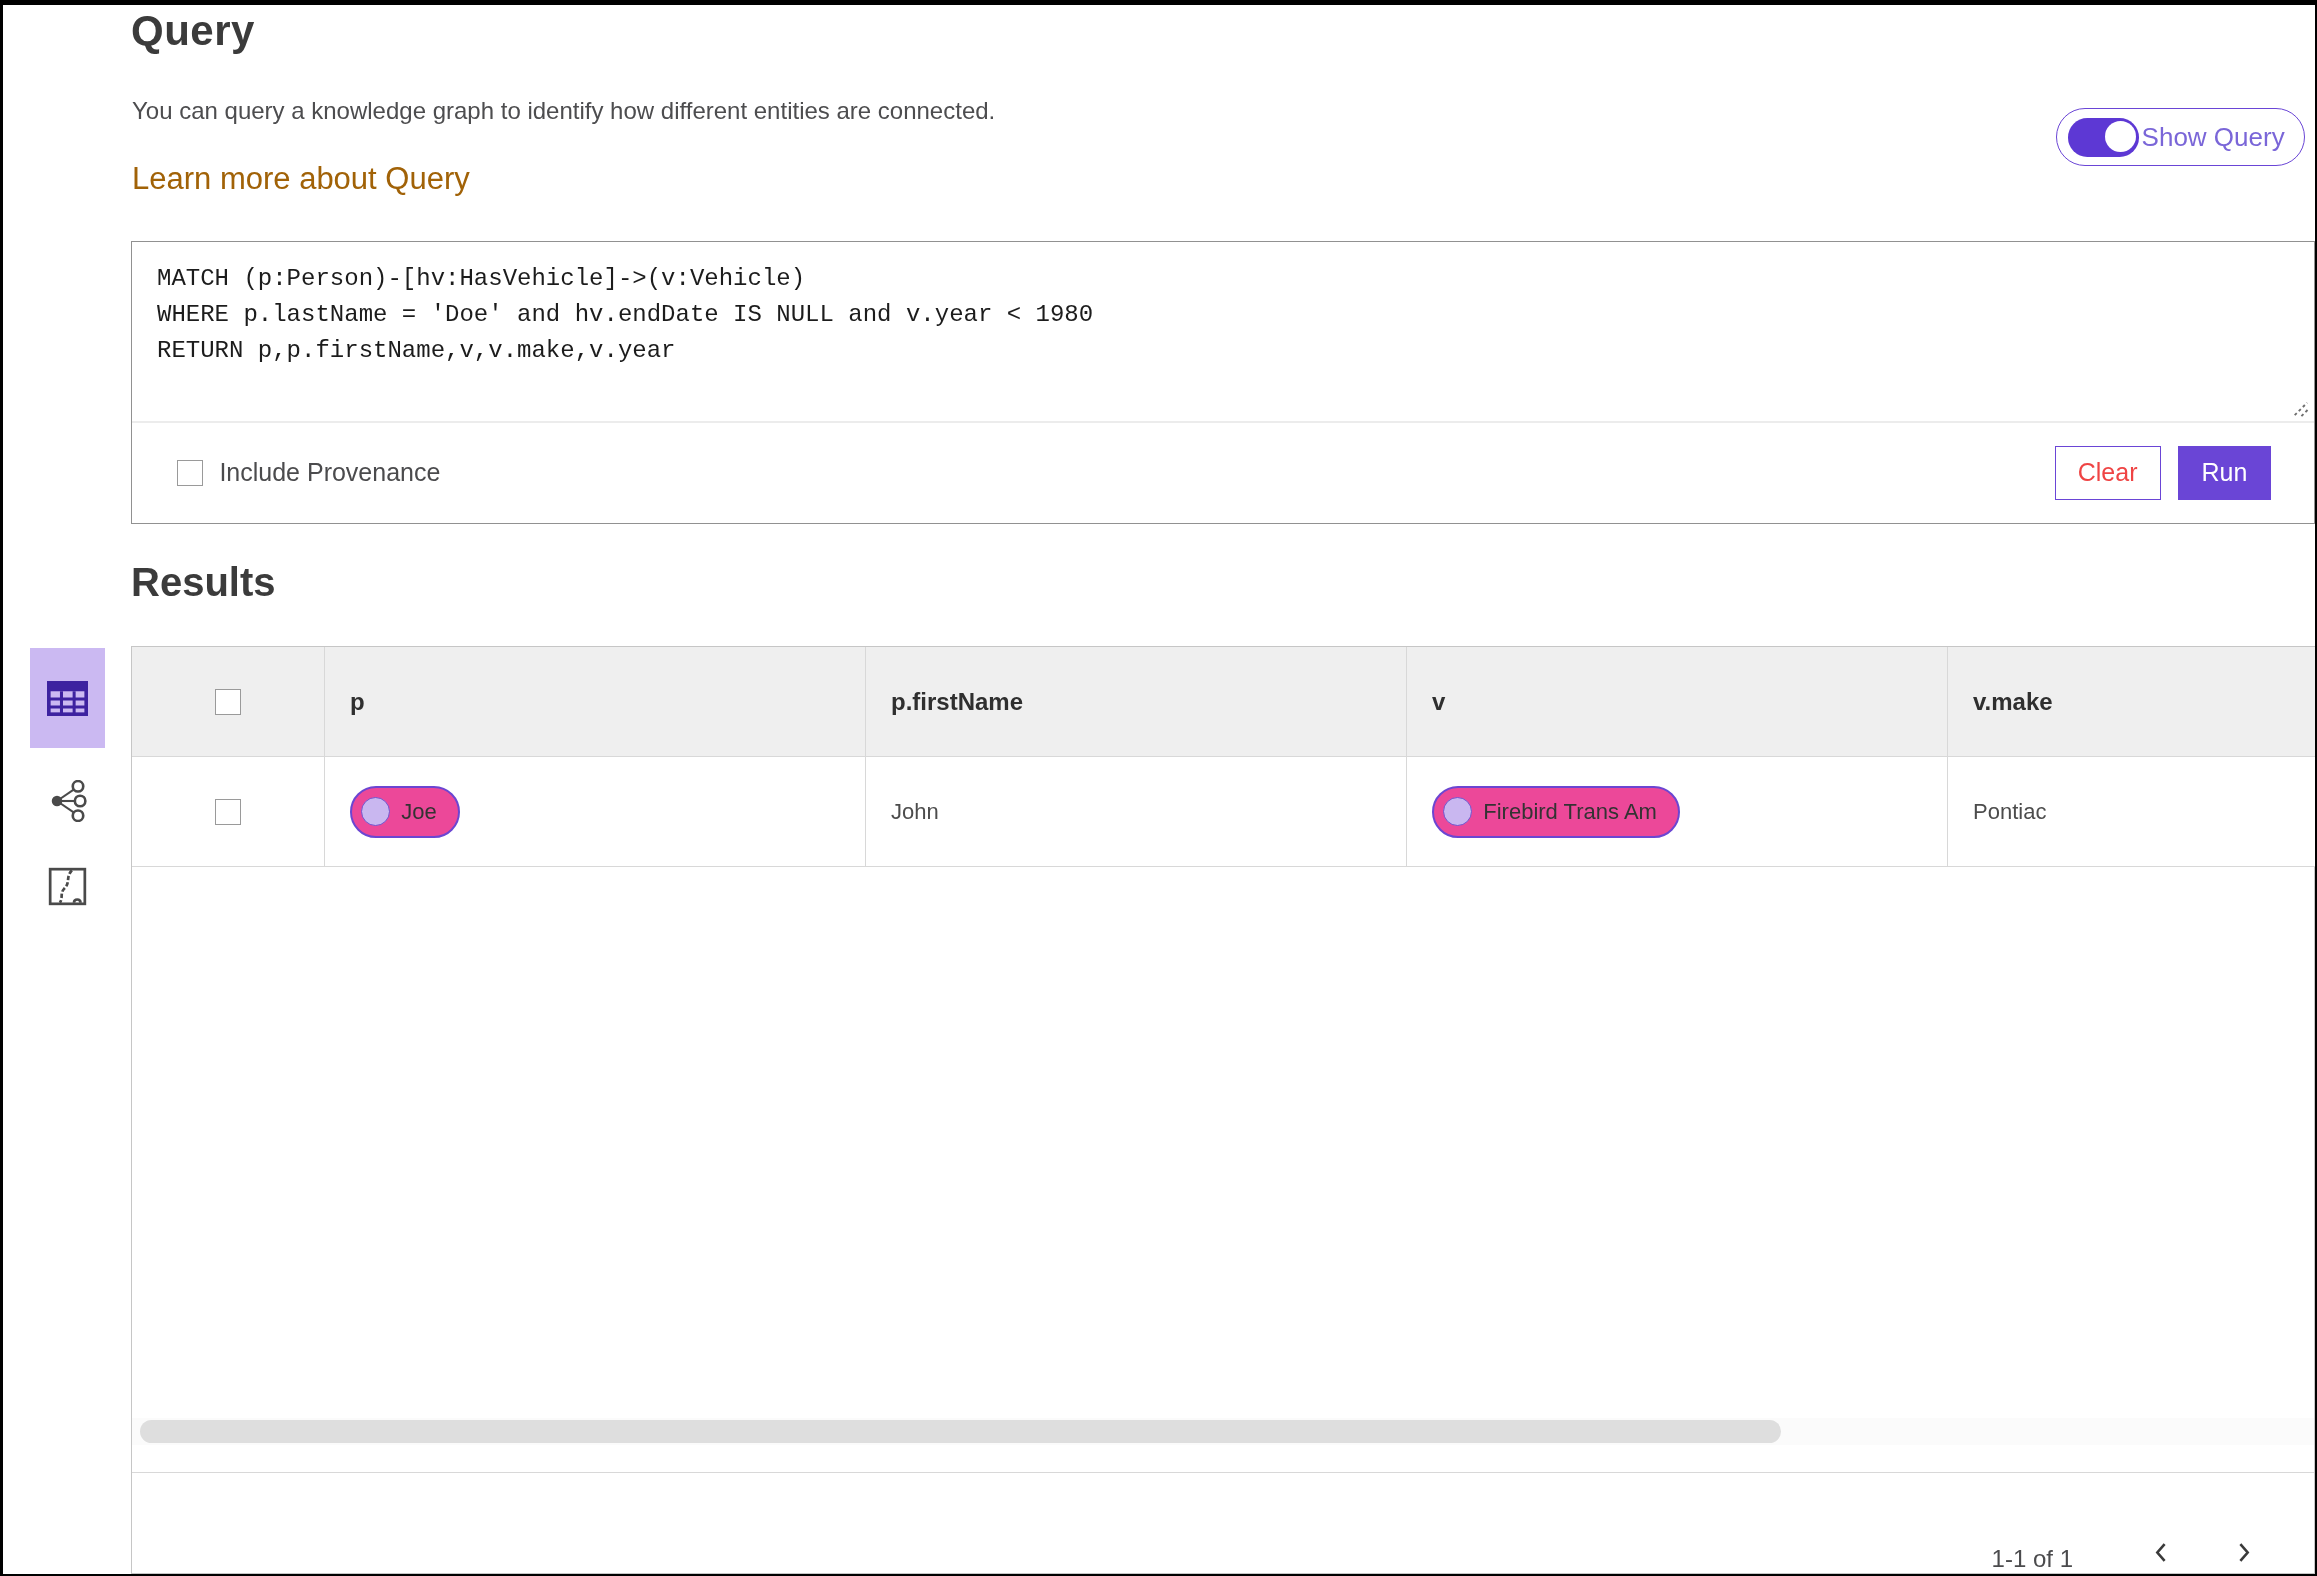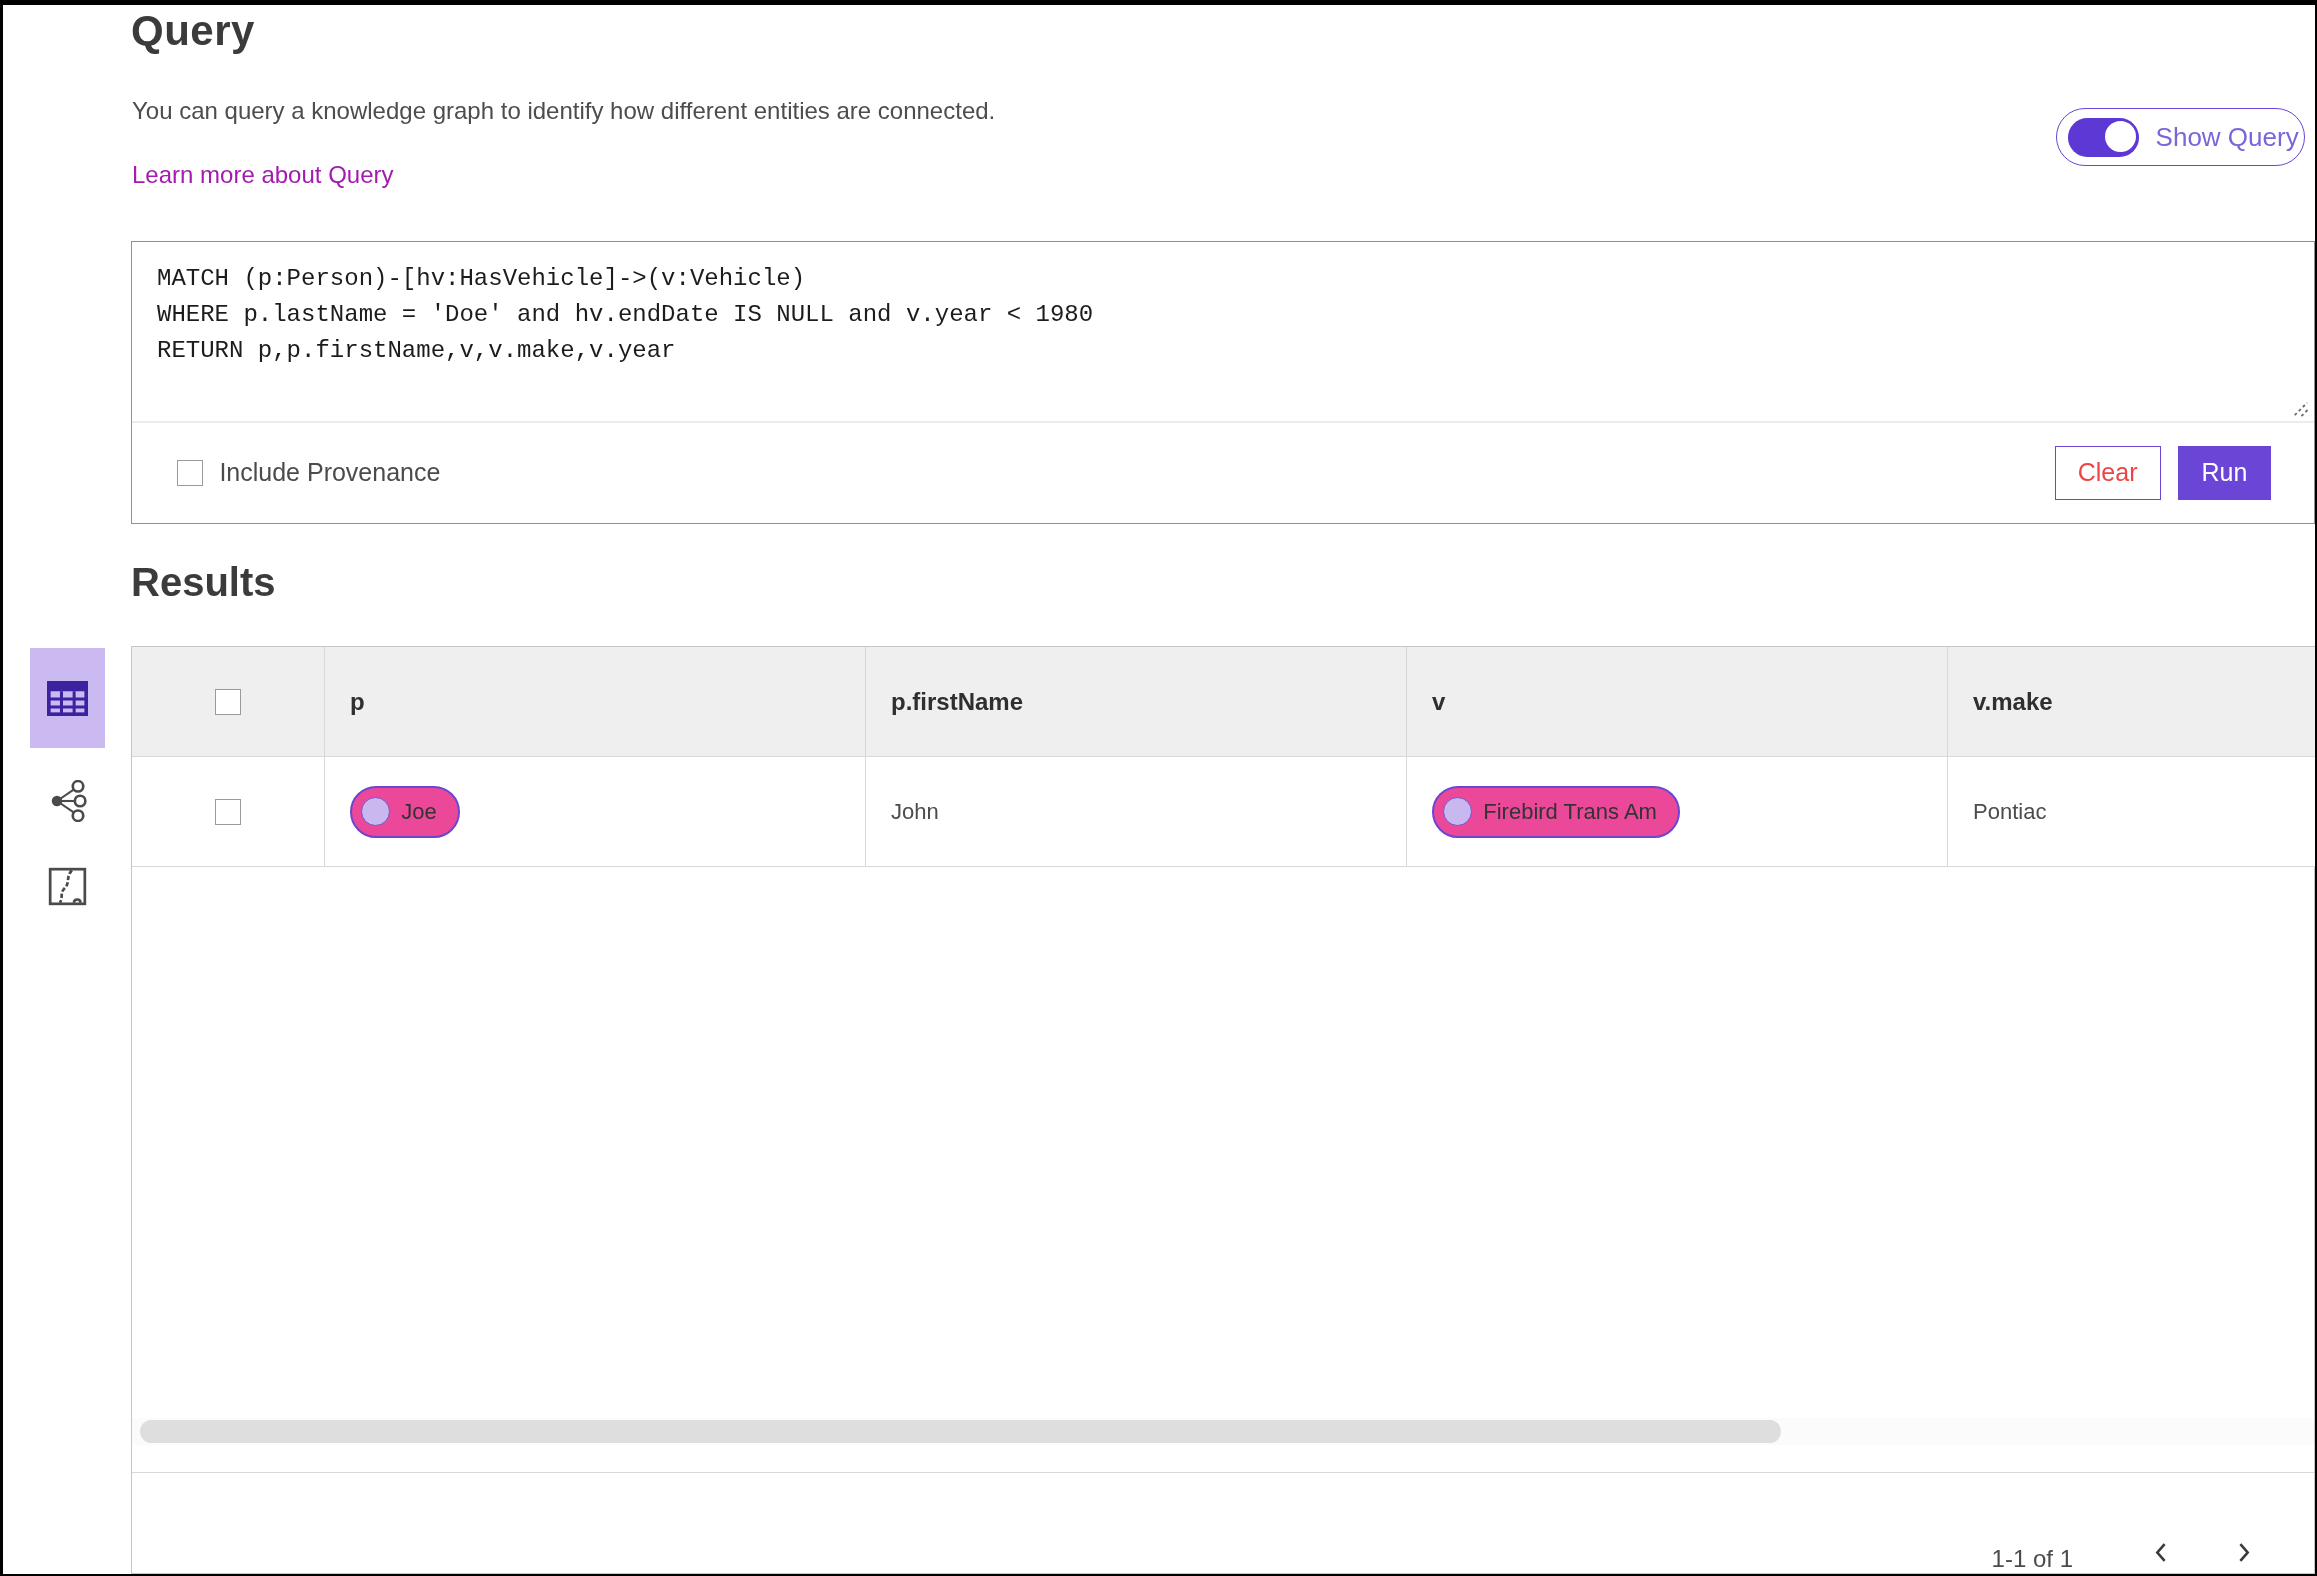--- a/index.html
+++ b/index.html
@@ -19,26 +19,26 @@
   .page-title{
     position:absolute;left:128px;top:1.9px;
     font-size:42px;font-weight:700;color:#3b3b3b;letter-spacing:0.5px;
   }
   .page-desc{
     position:absolute;left:129px;top:92px;
     font-size:24px;color:#4d4d4f;
   }
   .learn-more{
     position:absolute;left:129px;top:156px;
-    font-size:24px;color:#a21caf;text-decoration:none;cursor:pointer;
+    font-size:31px;color:#a16207;text-decoration:none;cursor:pointer;
   }
   .show-query-toggle{
     position:absolute;left:2053px;top:103px;width:249px;height:58px;
     border:1.9px solid #6a45d6;border-radius:29px;
-    display:flex;align-items:center;gap:17px;padding-left:10.6px;
+    display:flex;align-items:center;gap:3px;padding-left:10.6px;
     background:#fff;cursor:pointer;
   }
   .switch{
     position:relative;width:71px;height:39px;border-radius:19.3px;background:#5d38d4;flex:0 0 auto;
   }
   .switch .knob{
     position:absolute;top:3.9px;left:37px;width:31px;height:31px;border-radius:50%;background:#ffffff;
   }
   .show-query-label{font-size:26px;color:#7a66d8;}
   

